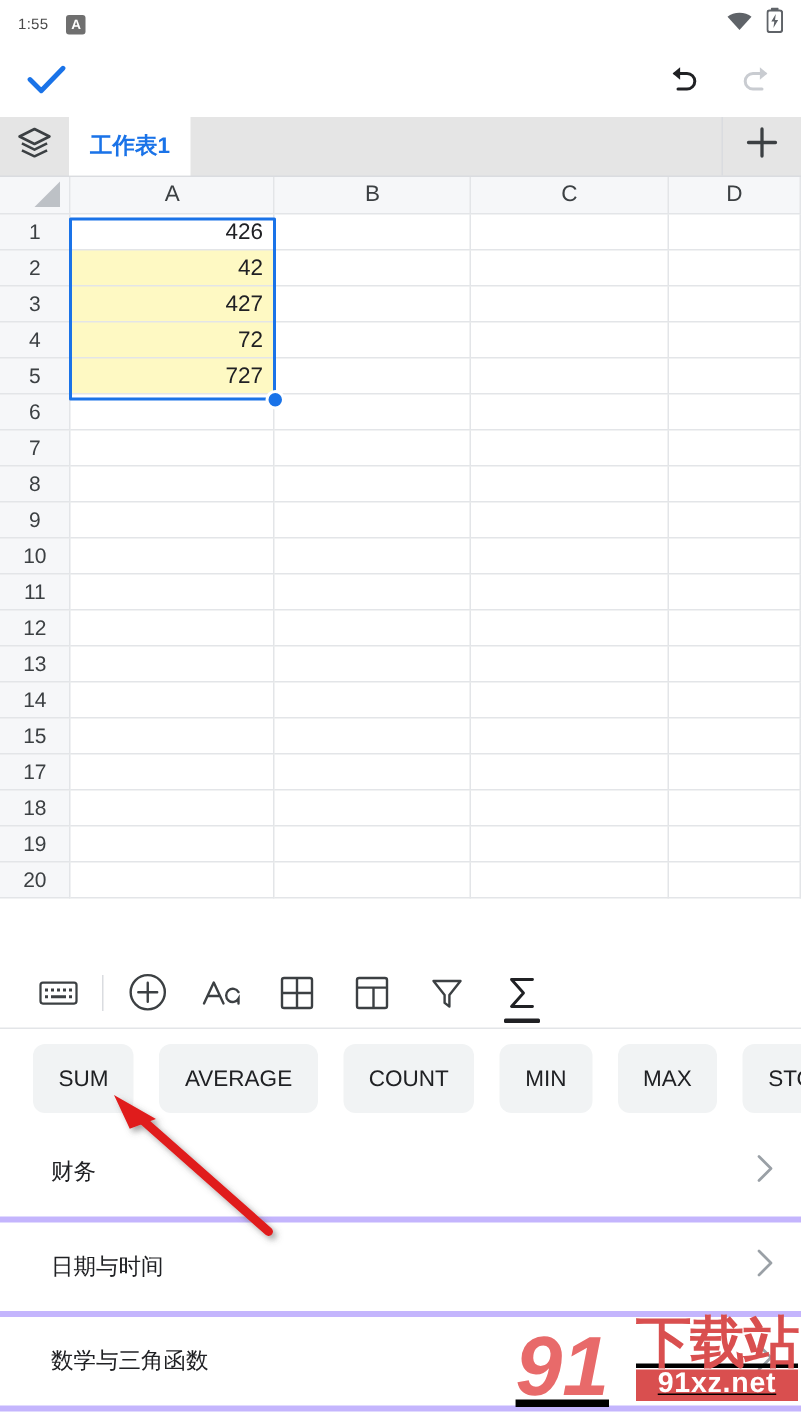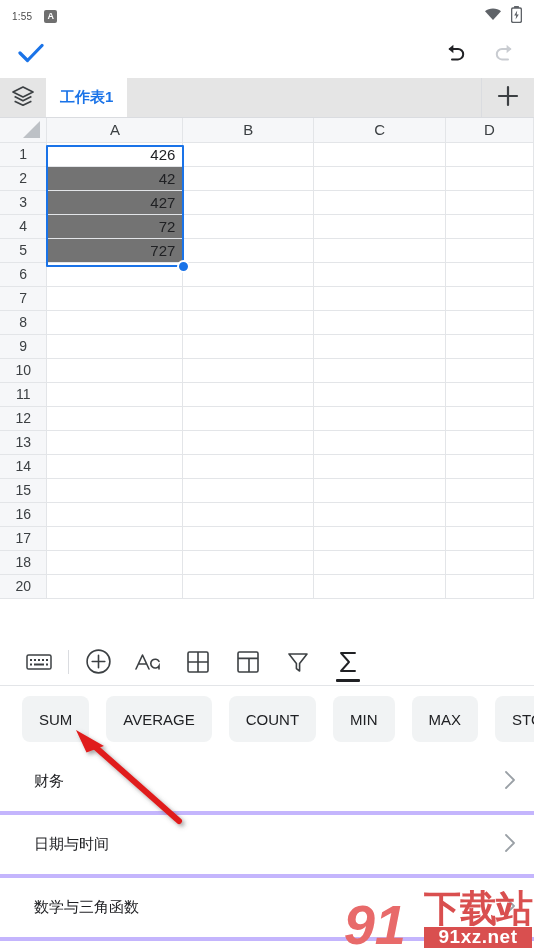--- a/index.html
+++ b/index.html
@@ -66,21 +66,21 @@
   }
   .col-head {
     height: 28px; background: #f6f7f9; color: #3c4043;
     font-size: 15px; text-align: center;
   }
   .row-head {
     width: 47px; background: #f6f7f9; color: #3c4043;
     font-size: 14px; text-align: center;
   }
   .cell { background: #fff; font-size: 15px; color: #202124; text-align: right; padding-right: 7px; }
-  .cell.sel-fill { background: #737373; margin-top: 38px; }
+  .cell.sel-fill { background: #fef9c3; margin-top: 38px; }
   .cell.sel-active { background: #ffffff; }
 
   
   .sel-box {
     position: absolute; border: 2px solid #1a73e8;
     pointer-events: none; border-radius: 1px;
   }
   .sel-handle {
     position: absolute; width: 13px; height: 13px; border-radius: 50%;
     background: #1a73e8; border: 2px solid #fff;
@@ -121,22 +121,22 @@
     padding: 0 18px 0 34px; border-bottom: 4px solid #c4b5fd;
   }
   .cat-label { font-size: 15px; color: #202124; }
   .cat-chev { margin-left: auto; }
 
   
   .arrow-svg { position: absolute; left: 60px; top: 726px; pointer-events: none; }
 
   
   .watermark {
-    position: absolute; right: 2px; bottom: 2px;
-    display: flex; align-items: flex-end; pointer-events: none;
+    position: absolute; right: 2px; bottom: 16px;
+    display: flex; align-items: flex-end; pointer-events: none; text-decoration: underline;
   }
   .wm-9 { font-size: 56px; font-weight: bold; color: #e86a6a; line-height: .82; font-style: italic; }
   .wm-right { display: flex; flex-direction: column; margin-left: 18px; }
   .wm-cn { font-size: 37px; font-weight: bold; color: #d94f4f; line-height: 1; letter-spacing: -1px; }
   .wm-url {
     font-size: 19px; font-weight: bold; color: #ffffff; background: #d94f4f;
     line-height: 1.1; text-align: center; letter-spacing: .5px; padding: 0 3px;
   }
 </style>
 </head>
@@ -319,35 +319,35 @@
             <td class="cell"></td>
           </tr>
           <tr>
             <td class="row-head">15</td>
             <td class="cell"></td>
             <td class="cell"></td>
             <td class="cell"></td>
             <td class="cell"></td>
           </tr>
           <tr>
-            <td class="row-head">16</td>
-            <td class="cell"></td>
-            <td class="cell"></td>
-            <td class="cell"></td>
-            <td class="cell"></td>
-          </tr>
-          <tr>
             <td class="row-head">17</td>
             <td class="cell"></td>
             <td class="cell"></td>
             <td class="cell"></td>
             <td class="cell"></td>
           </tr>
           <tr>
             <td class="row-head">18</td>
+            <td class="cell"></td>
+            <td class="cell"></td>
+            <td class="cell"></td>
+            <td class="cell"></td>
+          </tr>
+          <tr>
+            <td class="row-head">19</td>
             <td class="cell"></td>
             <td class="cell"></td>
             <td class="cell"></td>
             <td class="cell"></td>
           </tr>
           <tr>
             <td class="row-head">20</td>
             <td class="cell"></td>
             <td class="cell"></td>
             <td class="cell"></td>

